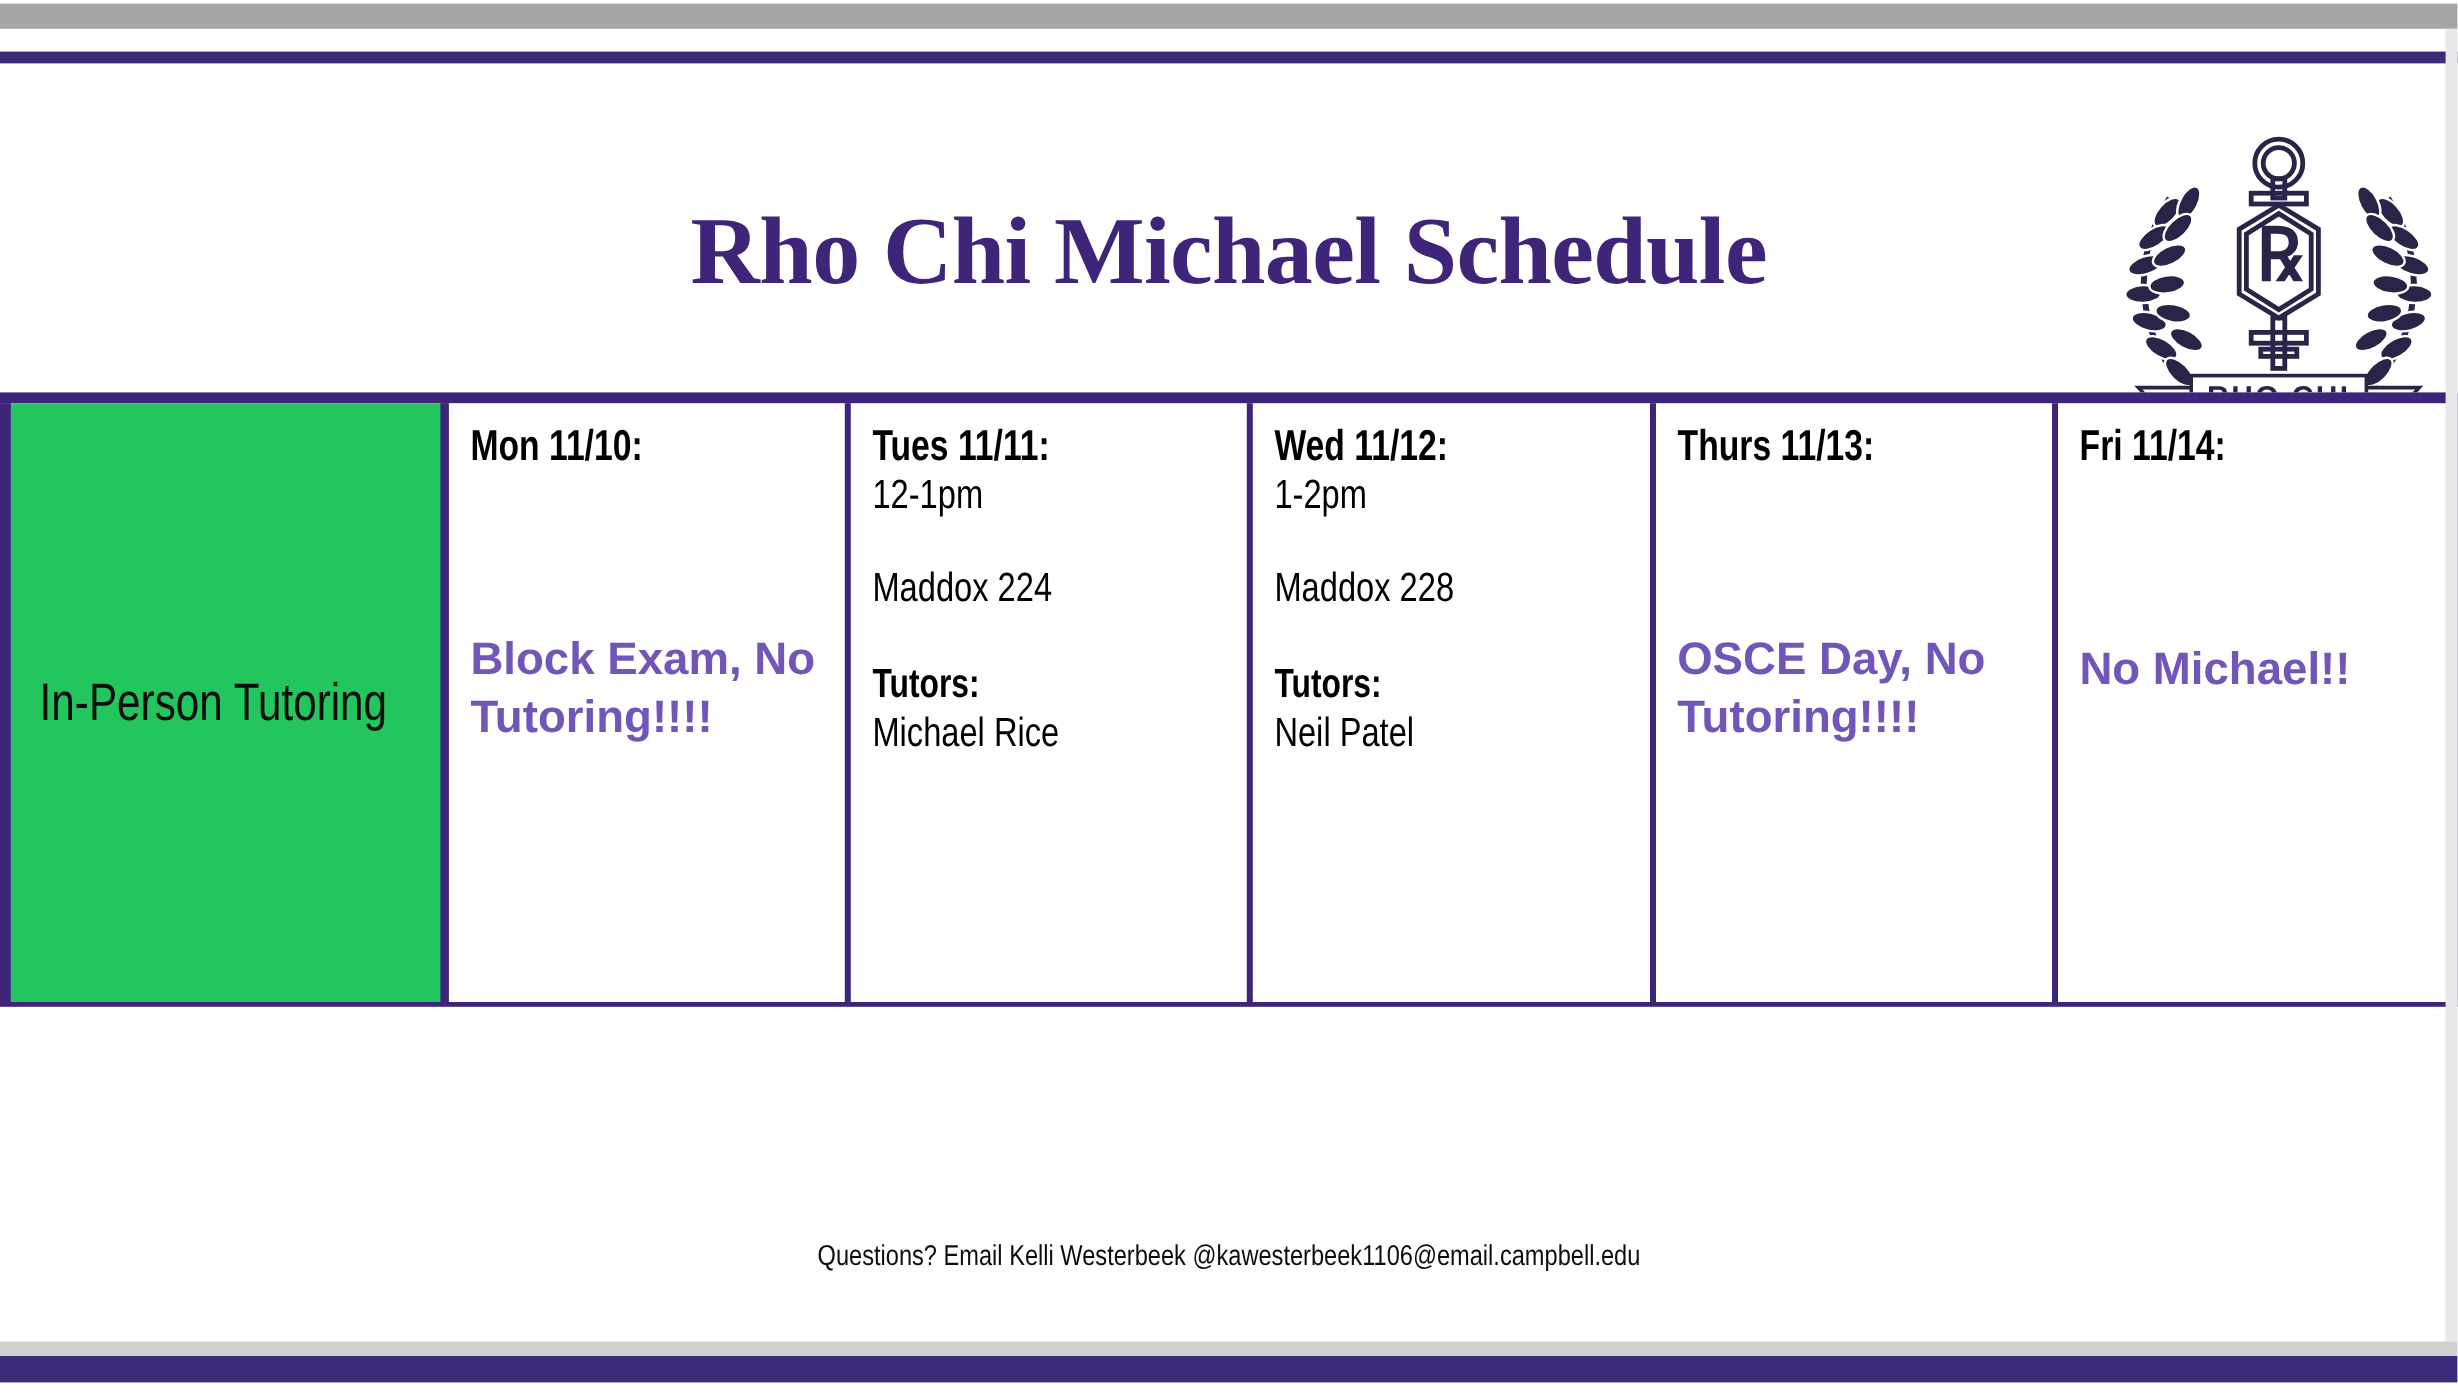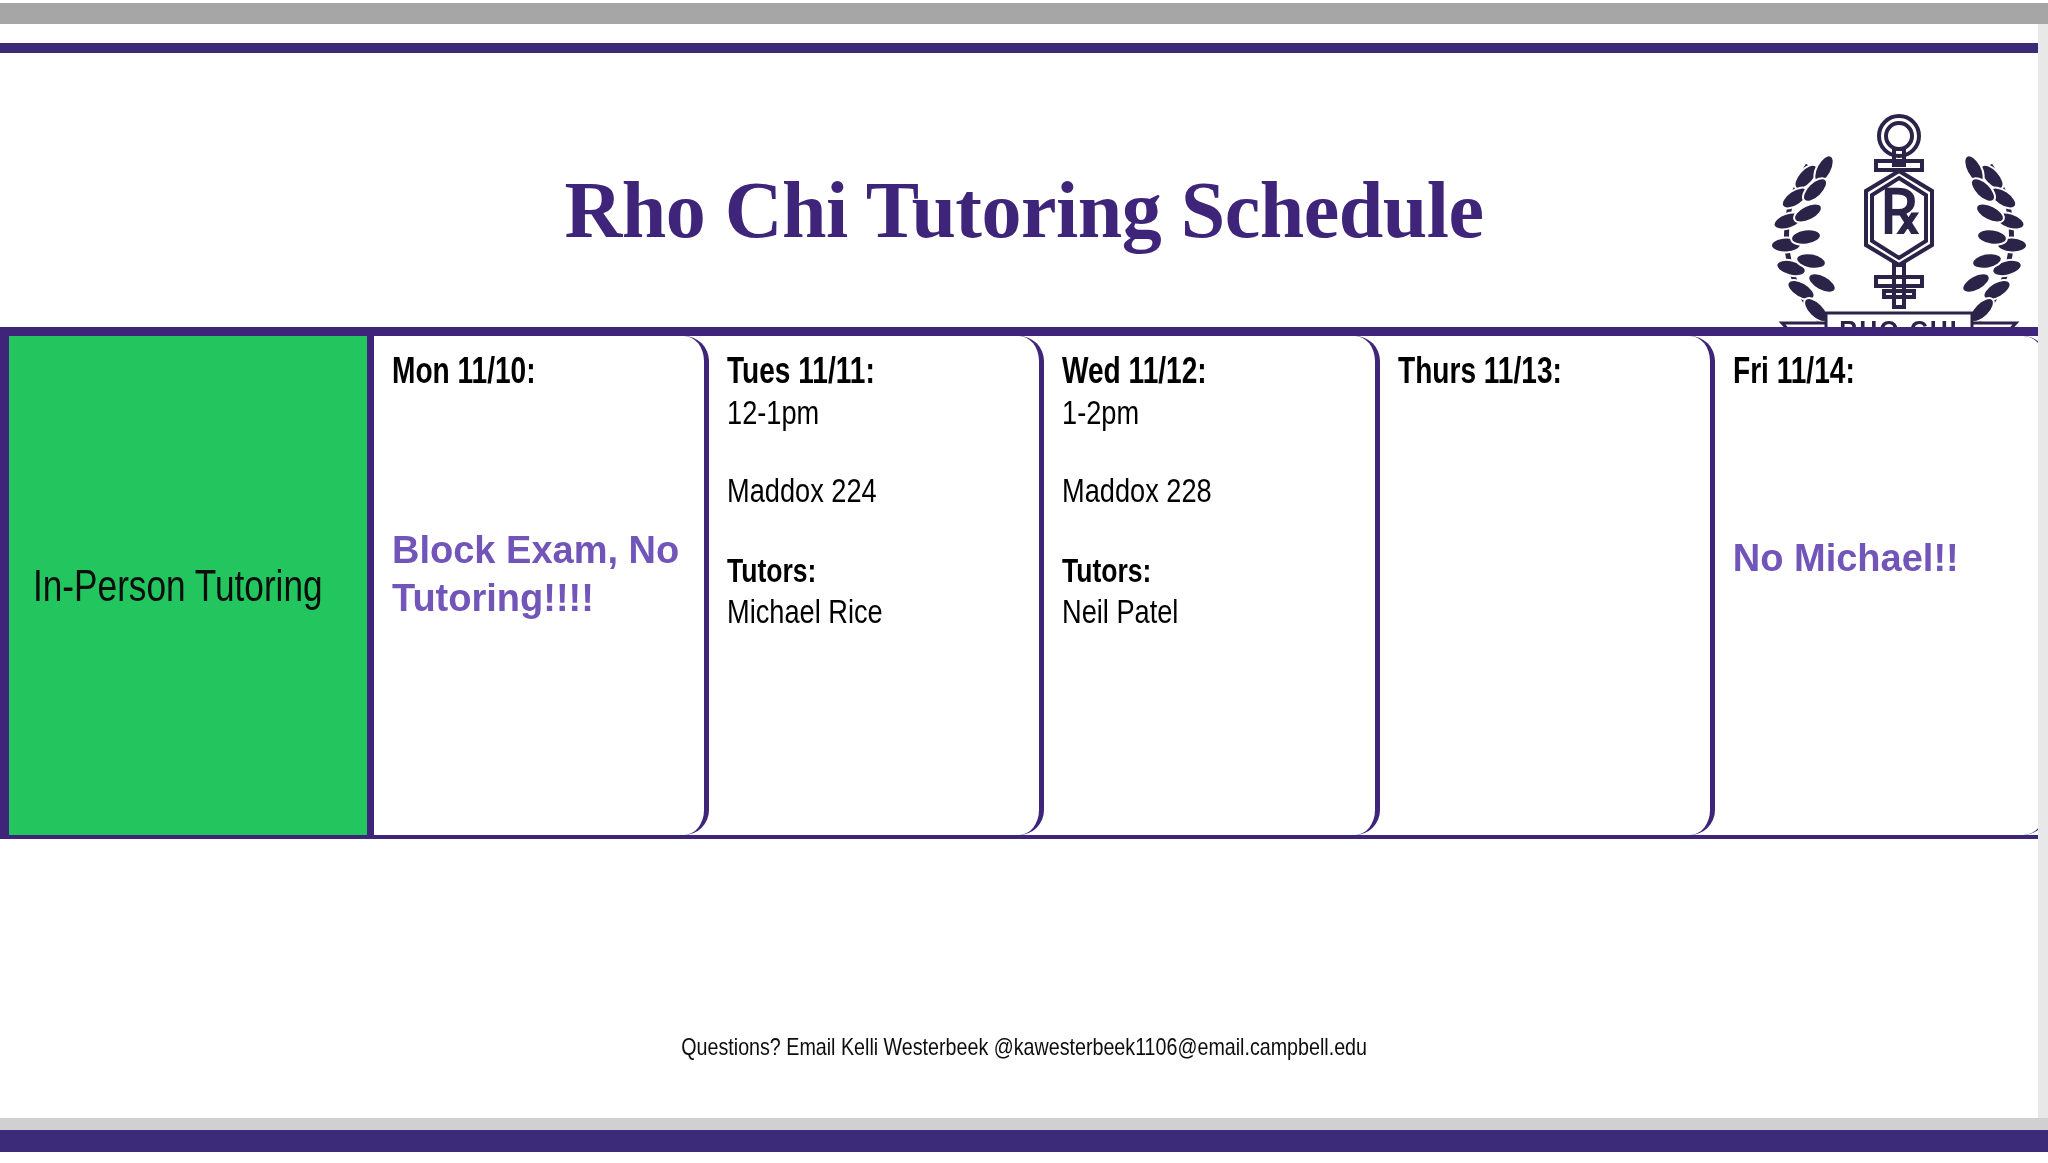--- a/index.html
+++ b/index.html
@@ -66,21 +66,21 @@
   #label-cell .label-text{
     font-size:44px;
     line-height:48px;
     color:#0d0d0d;
     font-family:"Liberation Sans", sans-serif;
     font-stretch:condensed;
     transform:scaleX(0.80);
     transform-origin:left center;
     white-space:nowrap;
   }
-  .day-cell{flex:1 1 0;border-radius:25px;}
+  .day-cell{flex:1 1 0;}
   .day-head{
     font-size:36px;
     line-height:42px;
     font-weight:bold;
     color:#000000;
     transform:scaleX(0.78);
     transform-origin:left top;
     white-space:nowrap;
   }
   .day-time{
@@ -156,21 +156,21 @@
     background:#e8e8e8;
   }
 </style>
 </head>
 <body>
 
 <div id="top-gray-bar"></div>
 <div id="top-purple-rule"></div>
 
 <div id="header">
-  <div id="page-title">Rho Chi Tutoring Schedule</div>
+  <div id="page-title">Rho Chi Michael Schedule</div>
 
   <div id="rho-chi-logo">
     <svg viewBox="0 0 262 260" xmlns="http://www.w3.org/2000/svg">
       <defs>
         <g id="leafpair">
           <ellipse cx="0" cy="0" rx="15" ry="7.5" fill="#2b2348" stroke="#ffffff" stroke-width="2"></ellipse>
         </g>
       </defs>
 
       <g>
@@ -304,20 +304,21 @@
   <div class="cell day-cell">
     <div class="day-head">Wed 11/12:</div>
     <div class="day-time">1-2pm</div>
     <div class="day-room">Maddox 228</div>
     <div class="tutor-label">Tutors:</div>
     <div class="tutor-name">Neil Patel</div>
   </div>
 
   <div class="cell day-cell">
     <div class="day-head">Thurs 11/13:</div>
+    <div class="notice">OSCE Day, No Tutoring!!!!</div>
   </div>
 
   <div class="cell day-cell">
     <div class="day-head">Fri 11/14:</div>
     <div class="notice single">No Michael!!</div>
   </div>
 
 </div>
 
 <div id="footer-note">

